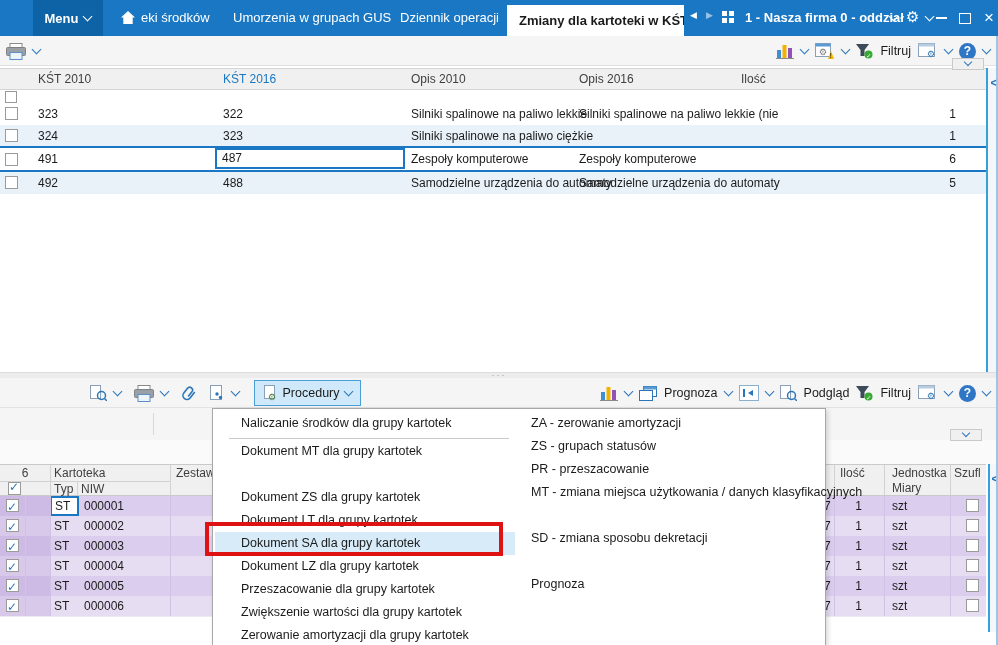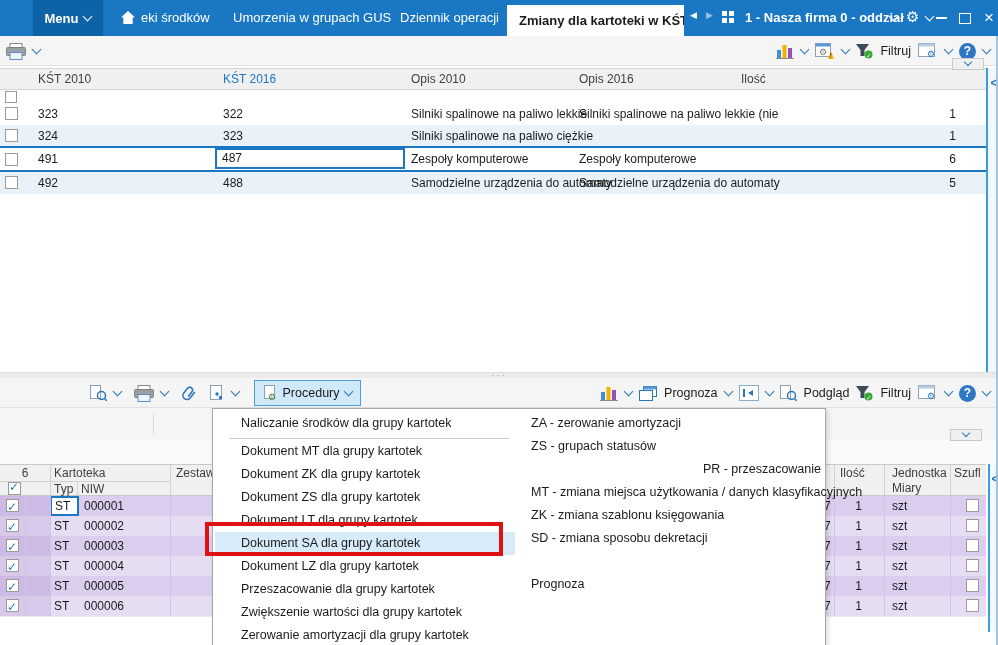--- a/index.html
+++ b/index.html
@@ -457,33 +457,31 @@
   </div>
 
   <div class="strip" style="left:988px;top:464px;width:10px;height:168px;">
     <span style="margin-top:8px;">&lt;</span>
   </div>
 
   <div class="menu">
     <div class="mi" style="top:3px;">Naliczanie środków dla grupy kartotek</div>
     <div class="msep" style="top:29px;"></div>
     <div class="mi" style="top:31px;">Dokument MT dla grupy kartotek</div>
-    <div class="mi" style="top:54px;">Dokument ZK dla grupy kartotek</div>
     <div class="mi" style="top:77px;">Dokument ZS dla grupy kartotek</div>
     <div class="mi" style="top:100px;">Dokument LT dla grupy kartotek</div>
     <div class="mi hl" style="top:123px;">Dokument SA dla grupy kartotek</div>
     <div class="mi" style="top:146px;">Dokument LZ dla grupy kartotek</div>
     <div class="mi" style="top:169px;">Przeszacowanie dla grupy kartotek</div>
     <div class="mi" style="top:192px;">Zwiększenie wartości dla grupy kartotek</div>
     <div class="mi" style="top:215px;">Zerowanie amortyzacji dla grupy kartotek</div>
     <div class="mir" style="top:3px;">ZA - zerowanie amortyzacji</div>
     <div class="mir" style="top:26px;">ZS - grupach statusów</div>
-    <div class="mir" style="top:49px;text-align:right;">PR - przeszacowanie</div>
+    <div class="mir" style="top:49px;">PR - przeszacowanie</div>
     <div class="mir" style="top:72px;">MT - zmiana miejsca użytkowania / danych klasyfikacyjnych</div>
-    <div class="mir" style="top:95px;">ZK - zmiana szablonu księgowania</div>
     <div class="mir" style="top:118px;">SD - zmiana sposobu dekretacji</div>
     <div class="mir" style="top:164px;">Prognoza</div>
   </div>
 
   <div class="redbox"></div>
 
   <div class="frame-r"></div>
 </div>
 
 </body></html>

